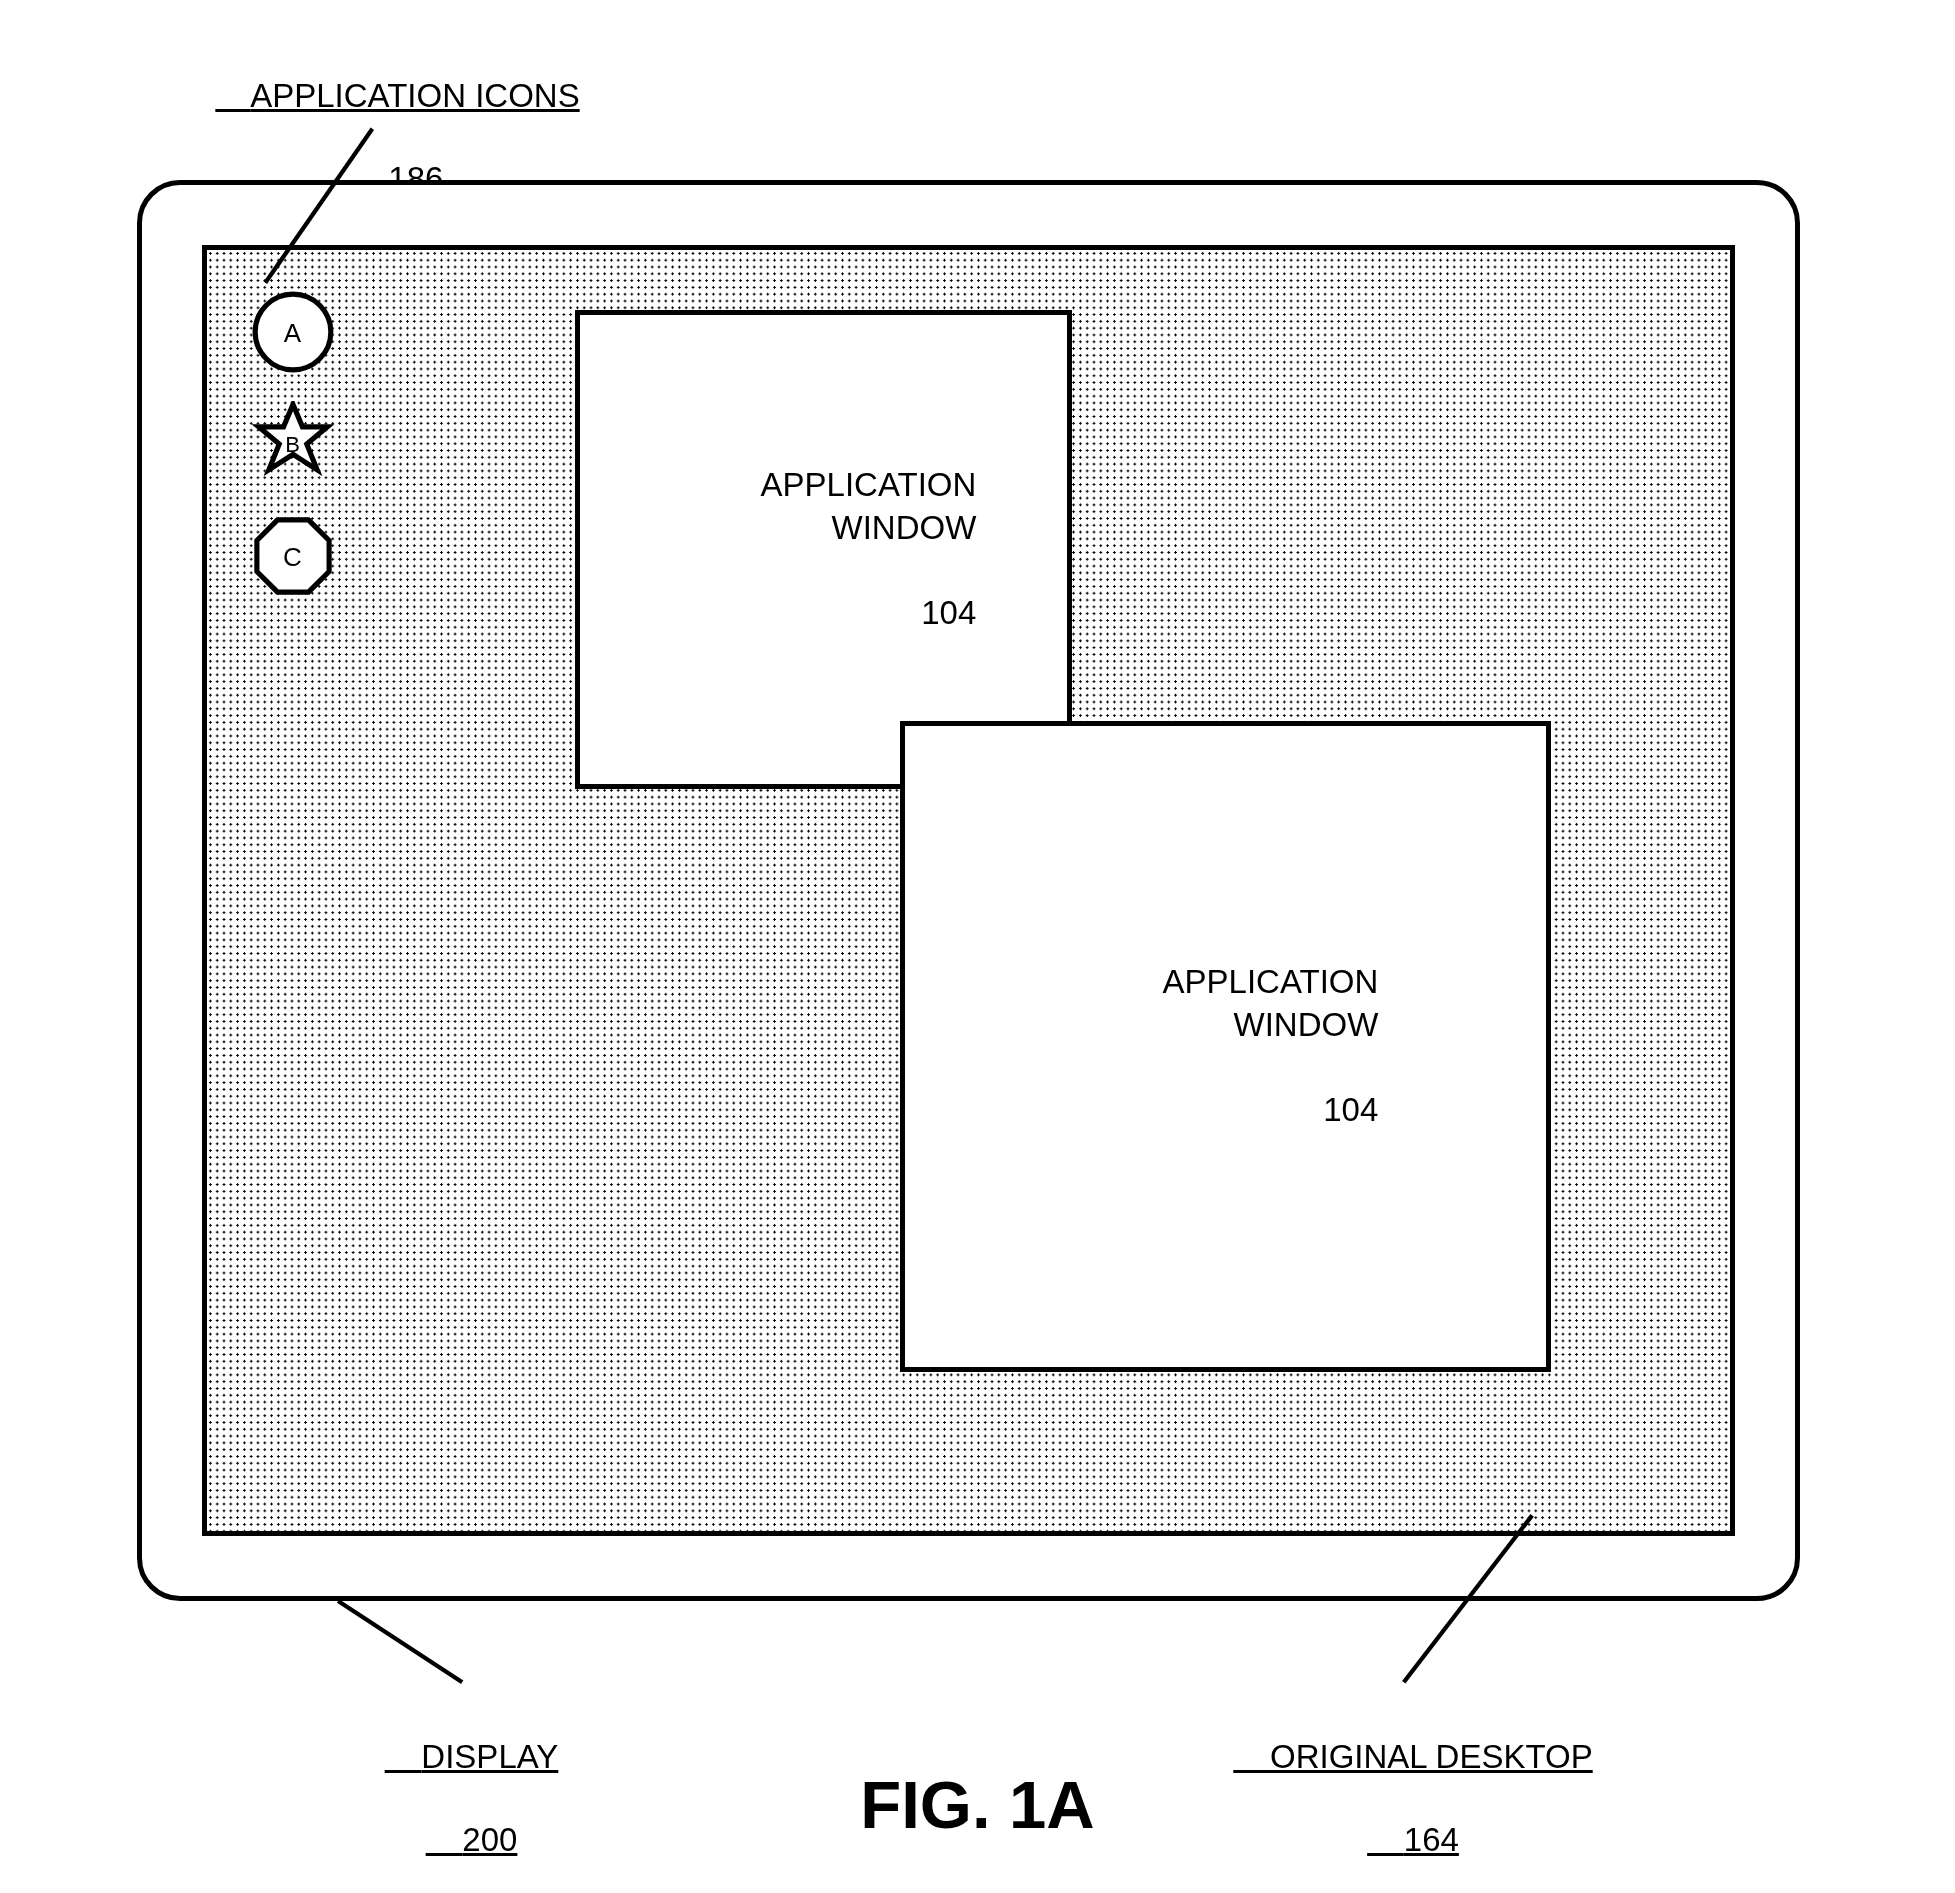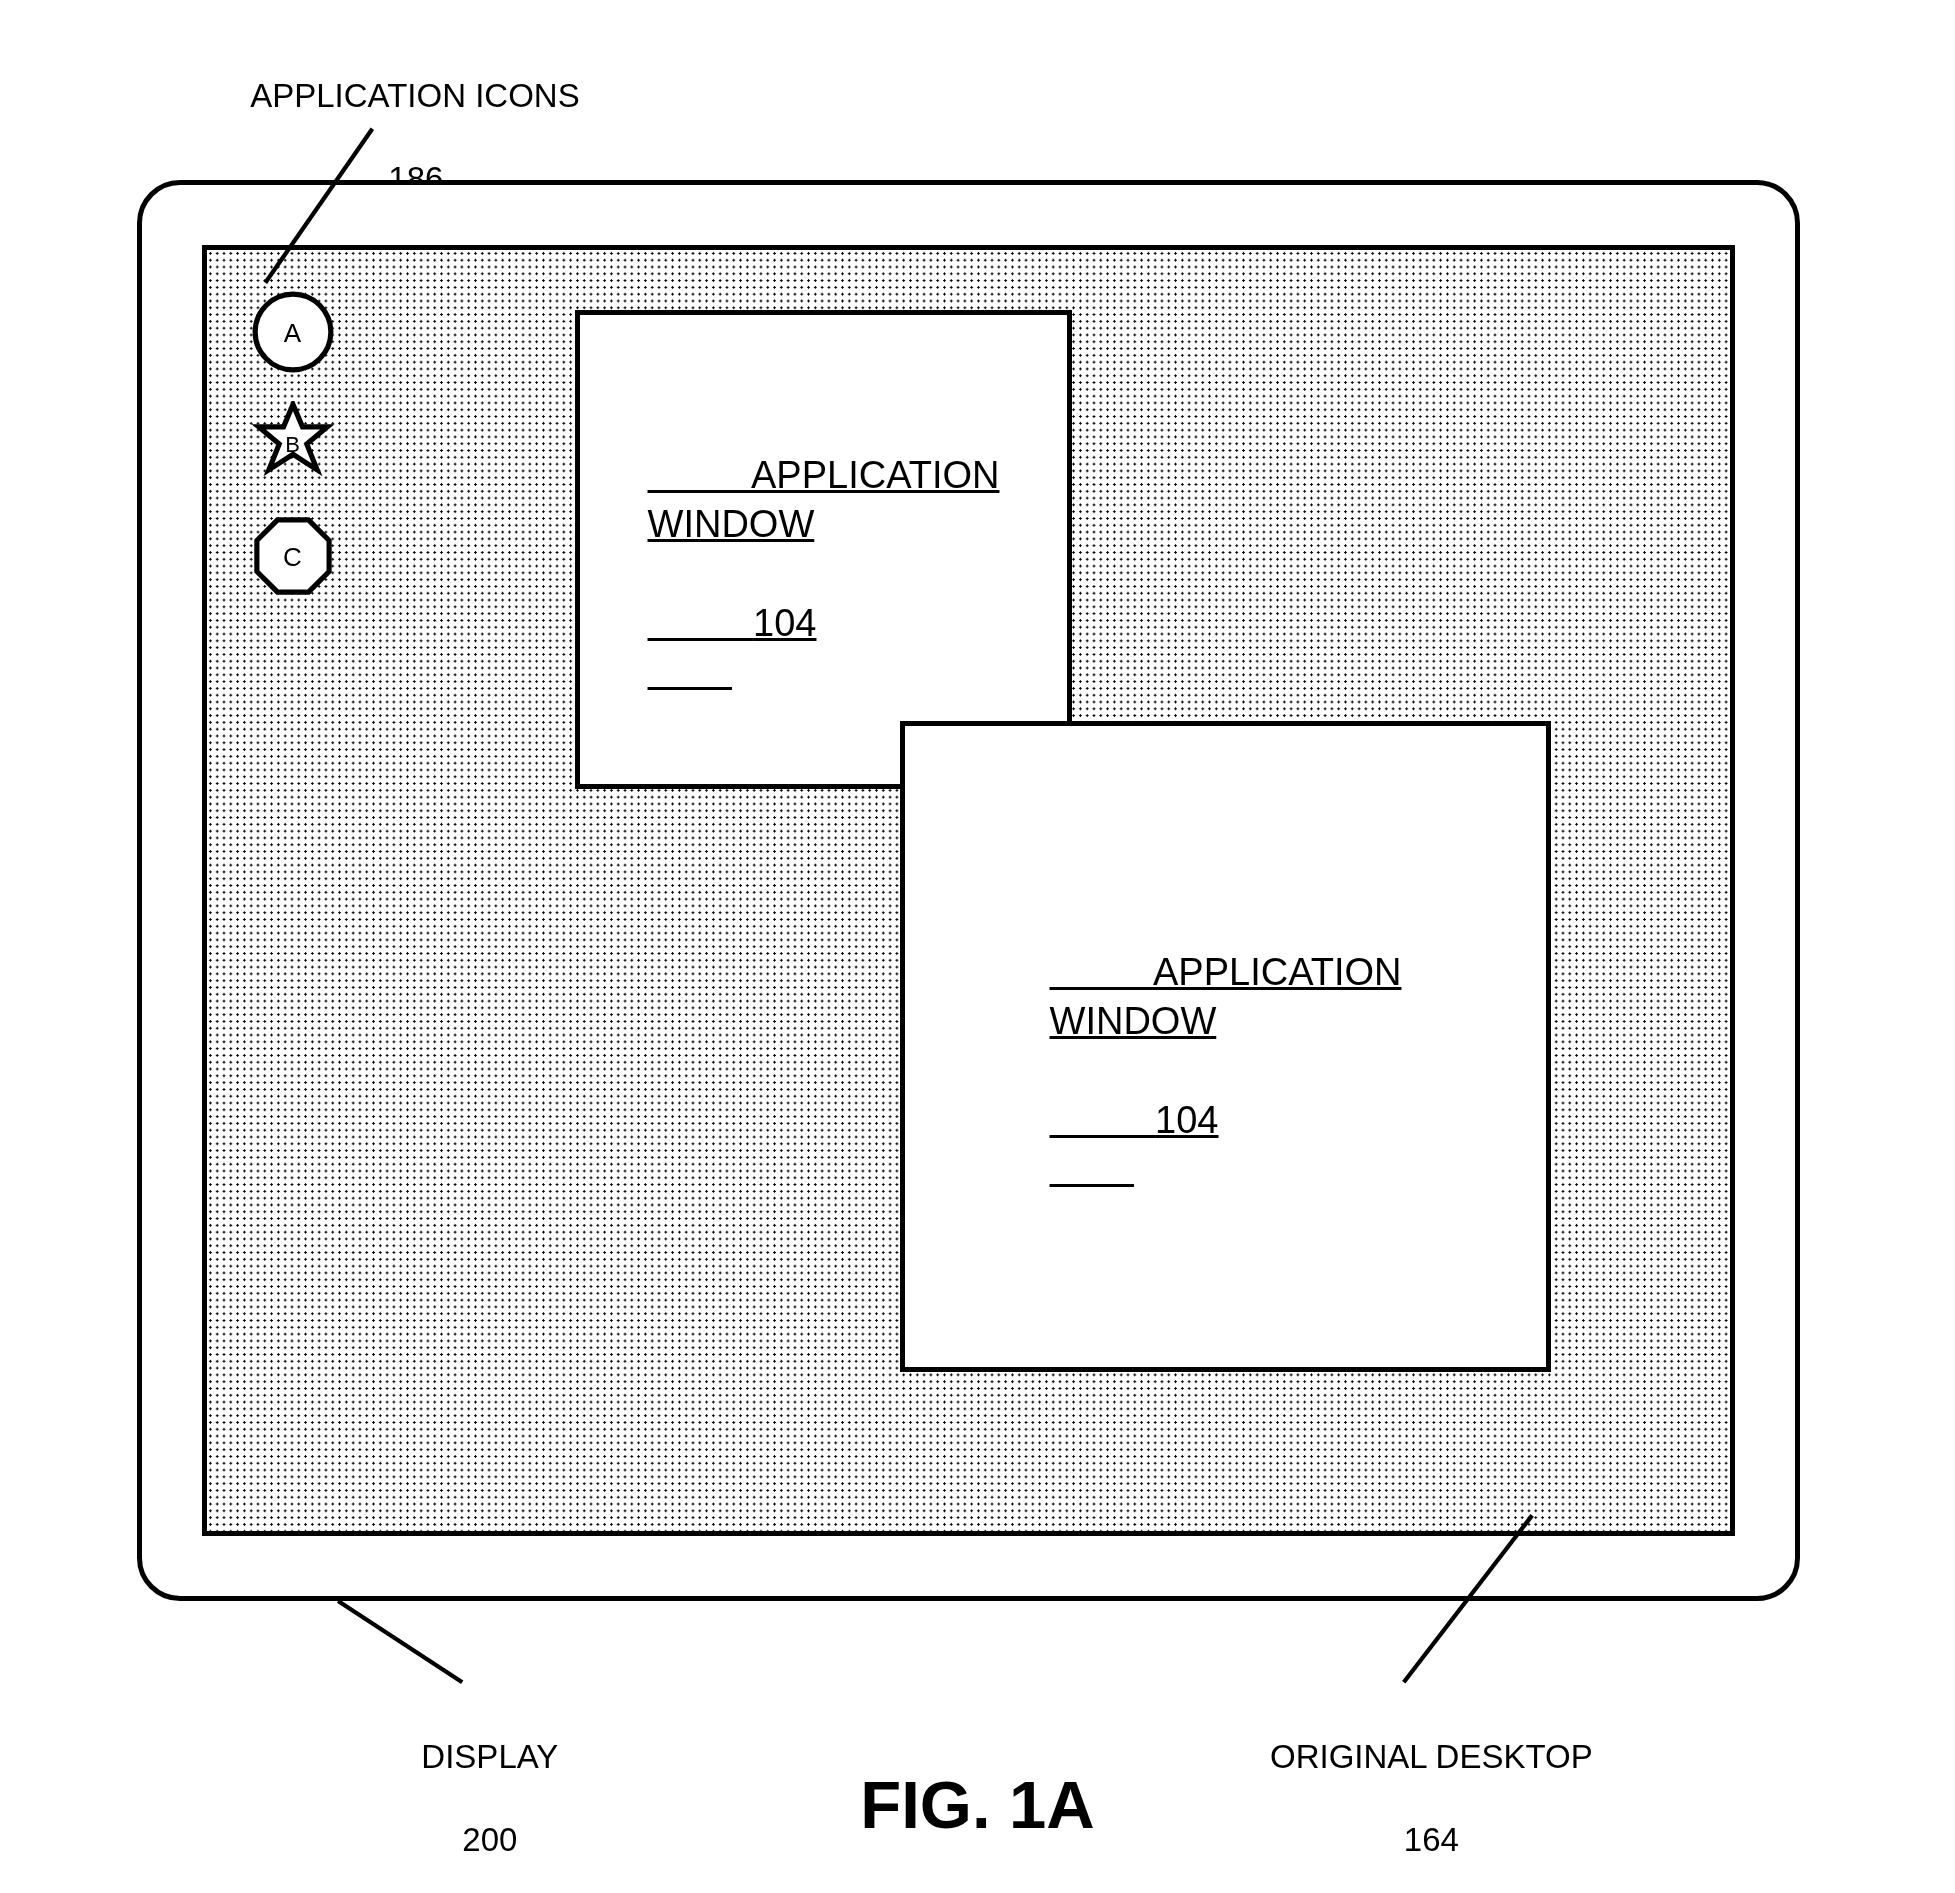--- a/index.html
+++ b/index.html
@@ -15,20 +15,21 @@
       top: 0; left: 0;
       width: 1955px;
       height: 1894px;
     }
     .annotation {
       position: absolute;
       text-align: center;
       font-size: 33px;
       line-height: 1.25;
       white-space: pre;
+      text-decoration: underline;
     }
     .display-bezel {
       position: absolute;
       left: 137px;
       top: 180px;
       width: 1663px;
       height: 1421px;
       border: 5.1px solid #000;
       border-radius: 43px;
       background: #fff;
@@ -44,25 +45,24 @@
       background-size: 6.8px 6.8px;
       background-position: 0 0;
     }
     .app-window {
       position: absolute;
       background: #fff;
       border: 5.1px solid #000;
       display: flex;
       align-items: center;
       justify-content: center;
-      text-align: left;
-      font-size: 38px;
+      text-align: right;
+      font-size: 33px;
       line-height: 1.3;
       white-space: pre;
-      text-decoration: underline;
     }
     .wnd1 {
       left: 368px;
       top: 60px;
       width: 497px;
       height: 479px;
     }
     .wnd2 {
       left: 693px;
       top: 471px;

